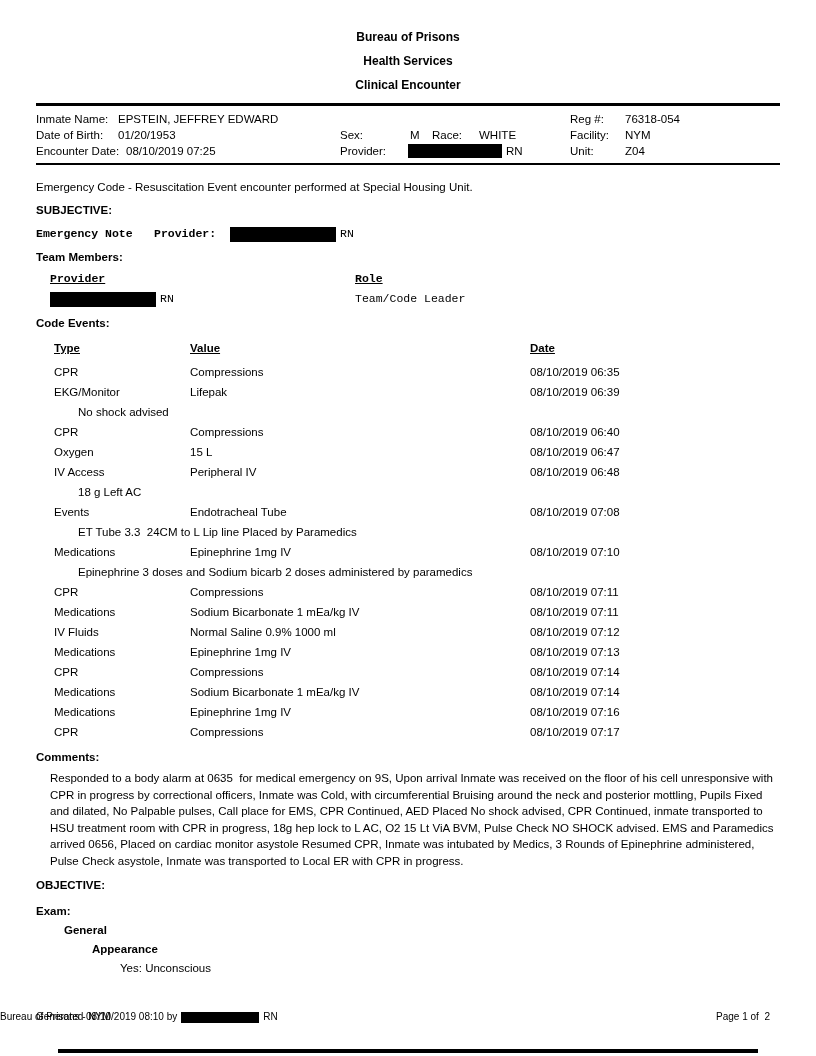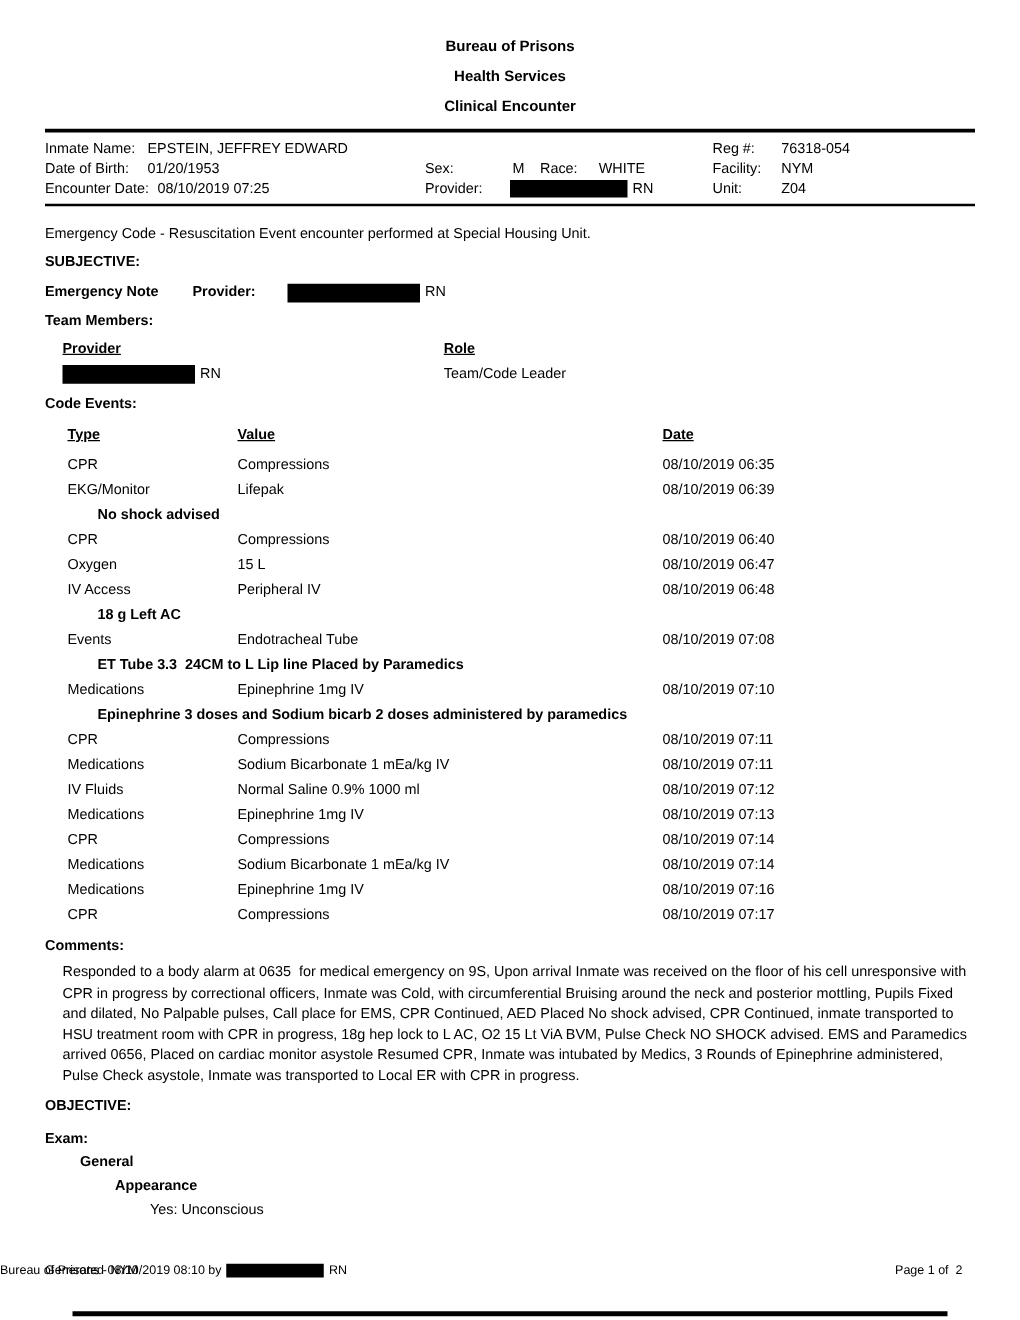--- a/index.html
+++ b/index.html
@@ -19,37 +19,37 @@
   .hrule.top{height:3px;margin-top:6px;}
   .hrule.bottom{height:2px;}
   .info-block{padding:5px 36px 4px 36px;}
   .info-row{position:relative;height:16px;line-height:16px;}
   .info-row span{position:absolute;top:0;white-space:nowrap;}
   .content{padding:0 36px;}
   .bold{font-weight:bold;}
   p{margin:0;}
   .enc-line{margin-top:15px;line-height:15px;}
   .sec-subjective{margin-top:8px;line-height:15px;}
-  .pos-row{position:relative;height:16px;line-height:16px;}
+  .pos-row{position:relative;height:16px;line-height:16px;font-family:Liberation Mono, monospace;}
   .pos-row span{position:absolute;top:0;white-space:nowrap;}
   .em-note{margin-top:8px;}
   .team-heading{margin-top:8px;line-height:15px;}
   .team-headers{margin-top:6px;}
   .team-row{margin-top:4px;}
   .uhead{font-weight:bold;text-decoration:underline;}
   .redaction{background:#000;display:inline-block;}
   .red-abs{position:absolute;background:#000;}
   .ce-heading{margin-top:9px;line-height:15px;}
   .ce-head{margin-top:7px;}
   .ce-rows{margin-top:4px;}
   .ce-row{display:flex;line-height:20px;}
   .ce-col-type{margin-left:18px;width:136px;flex:0 0 auto;}
   .ce-col-value{width:340px;flex:0 0 auto;}
   .ce-col-date{flex:1 1 auto;}
-  .ce-note{margin-left:42px;line-height:20px;white-space:pre-wrap;font-weight:bold;}
+  .ce-note{margin-left:42px;line-height:20px;white-space:pre-wrap;}
   .comments-heading{margin-top:8px;line-height:15px;}
   .comments-text{margin:5px 0 0 14px;width:724px;line-height:16.5px;white-space:pre-wrap;}
   .sec-objective{margin-top:9px;line-height:15px;}
   .exam-label{margin-top:11px;line-height:15px;}
   .exam-l1{margin:4px 0 0 28px;line-height:15px;}
   .exam-l2{margin:4px 0 0 56px;line-height:15px;}
   .exam-l3{margin:4px 0 0 84px;line-height:15px;}
   .footer{position:absolute;left:0;right:0;top:1010px;height:16px;font-size:10px;line-height:14px;}
   .footer .f-left{position:absolute;left:36px;top:0;white-space:nowrap;}
   .footer .f-left .redaction{width:78px;height:11px;vertical-align:middle;margin:0 4px;}

